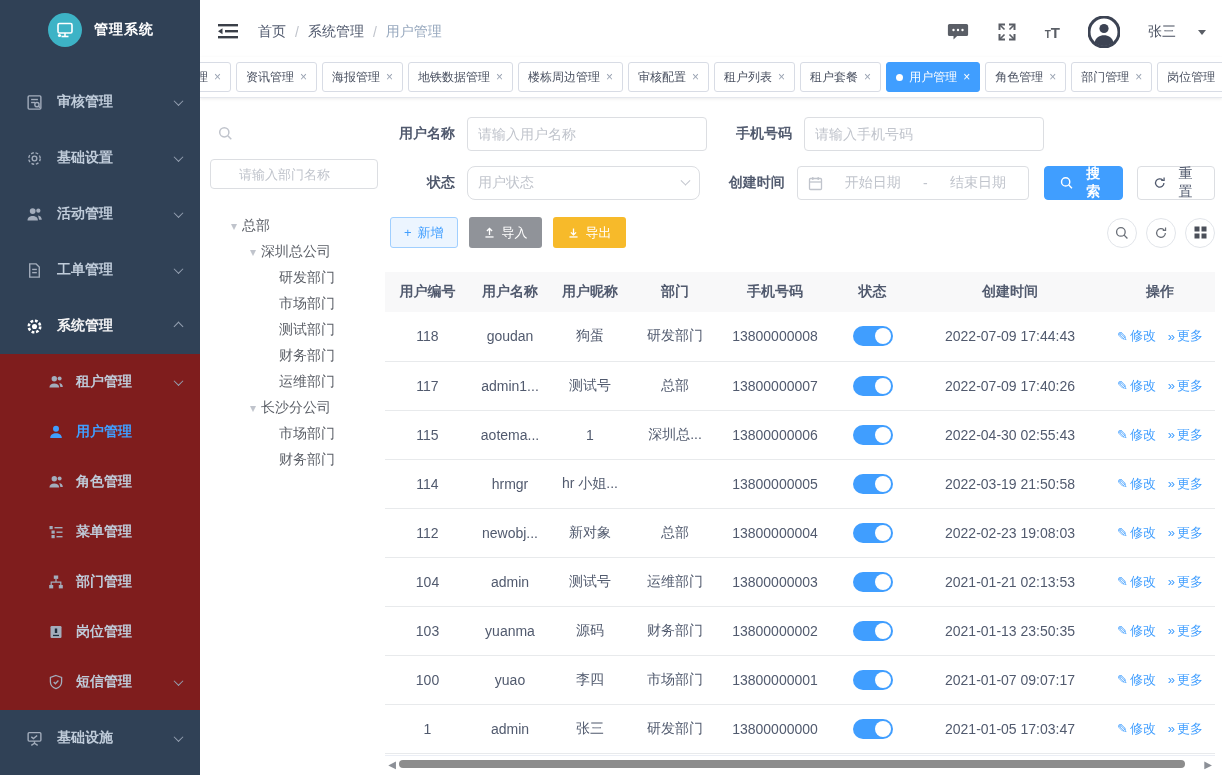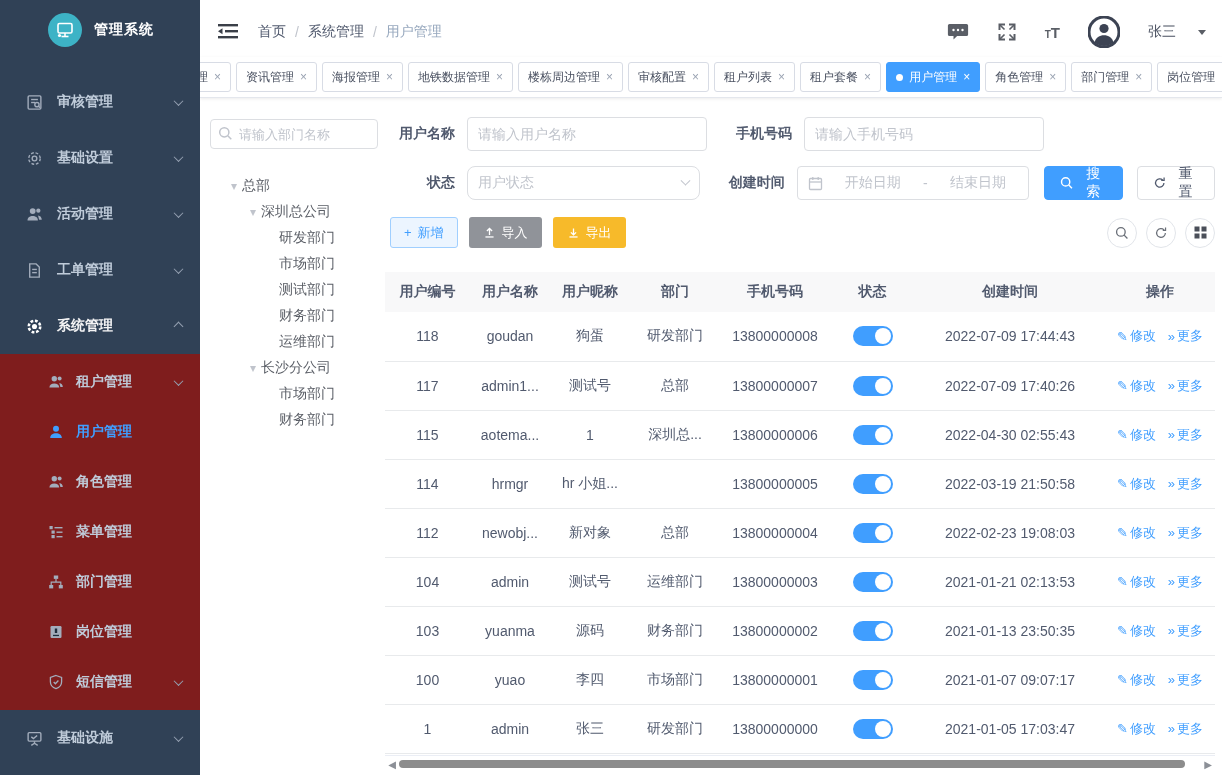--- a/index.html
+++ b/index.html
@@ -49,21 +49,21 @@
   .tab .close { font-size:12px; color:#9aa3b2; line-height:1; }
   .tab.active { background:#409EFF; border-color:#409EFF; color:#fff; }
   .tab.active .dot { display:inline-block; }
   .tab.active .close { color:#fff; }
 
   .content { position:absolute; left:0; top:91px; width:1022px; height:684px; background:#fff; }
 
   
   .tree-panel { position:absolute; left:10px; top:21px; width:170px; }
   .dept-search { position:relative; width:168px; }
-  .dept-search input { width:168px; height:30px; border:1px solid #dcdee2; border-radius:4px; padding:0 8px 0 28px; font-size:13px; color:#be185d; outline:none; }
+  .dept-search input { width:168px; height:30px; border:1px solid #dcdee2; border-radius:4px; padding:0 8px 0 28px; font-size:13px; color:#be185d; outline:none;margin-top:40px; }
   .dept-search input::placeholder { color:#c0c4cc; }
   .dept-search .mag { position:absolute; left:8px; top:7px; color:#c0c4cc; }
   .tree { margin-top:24px; font-size:14px; color:#5a5e66; }
   .tree-node { height:26px; display:flex; align-items:center; cursor:pointer; }
   .tree-node .tcaret { width:16px; color:#c0c4cc; font-size:12px; text-align:center; }
   .tree-node.lvl0 { padding-left:16px; }
   .tree-node.lvl1 { padding-left:35px; }
   .tree-node.lvl2 { padding-left:69px; }
 
   
@@ -72,21 +72,21 @@
   .f-label { width:70px; font-size:14px; font-weight:700; color:#515a6e; text-align:right; flex:0 0 70px; }
   .f-input { width:240px; height:34px; border:1px solid #dcdee2; border-radius:4px; margin-left:12px; padding:0 10px; font-size:14px; color:#515a6e; outline:none; }
   .f-input::placeholder { color:#c0c4cc; }
   .f-label2 { margin-left:15px; }
   .f-select { position:relative; margin-left:12px; width:240px; height:34px; border:1px solid #dcdee2; border-radius:8px; display:flex; align-items:center; padding:0 10px; font-size:14px; color:#c0c4cc; cursor:pointer; background:#fff; }
   .f-select .chev { border-color:#c0c4cc; margin-left:auto; transform:rotate(45deg) translate(-2px,-2px); }
   .date-range { margin-left:12px; width:240px; height:34px; border:1px solid #dcdee2; border-radius:4px; display:flex; align-items:center; padding:0 10px; font-size:14px; color:#c0c4cc; gap:10px; cursor:pointer; background:#fff; }
   .date-range .cal { color:#c0c4cc; display:inline-flex; }
   .date-range .dstart, .date-range .dend { flex:1; text-align:center;font-family:Liberation Serif, serif; }
   .btn { height:34px; border-radius:4px; border:1px solid transparent; display:inline-flex; align-items:center; justify-content:center; gap:6px; font-size:14px; cursor:pointer; padding:0 15px; background:#fff; }
-  .btn-search { margin-left:15px; background:#409EFF; color:#fff; border-color:#409EFF; }
+  .btn-search { margin-left:15px; background:#409EFF; color:#fff; border-color:#409EFF;font-weight:bold; }
   .btn-reset { margin-left:14px; color:#515a6e; border-color:#dcdee2; }
 
   
   .toolbar-row { position:absolute; left:190px; top:119px; width:825px; display:flex; align-items:center; }
   .btn-sm { height:31px; border-radius:3px; display:inline-flex; align-items:center; gap:6px; font-size:13px; cursor:pointer; padding:0 13px; border:1px solid transparent; }
   .btn-add { background:#ecf5ff; color:#409EFF; border-color:#a0cfff; }
   .btn-import { background:#909399; color:#fff; margin-left:11px; }
   .btn-export { background:#f7b register:0; background:#f7ba2a; color:#fff; margin-left:11px; }
   .circle-btns { margin-left:auto; display:flex; gap:9px; }
   .circle-btn { width:30px; height:30px; border-radius:50%; border:1px solid #e2e5ea; background:#fff; display:inline-flex; align-items:center; justify-content:center; color:#6a6f78; cursor:pointer; }

